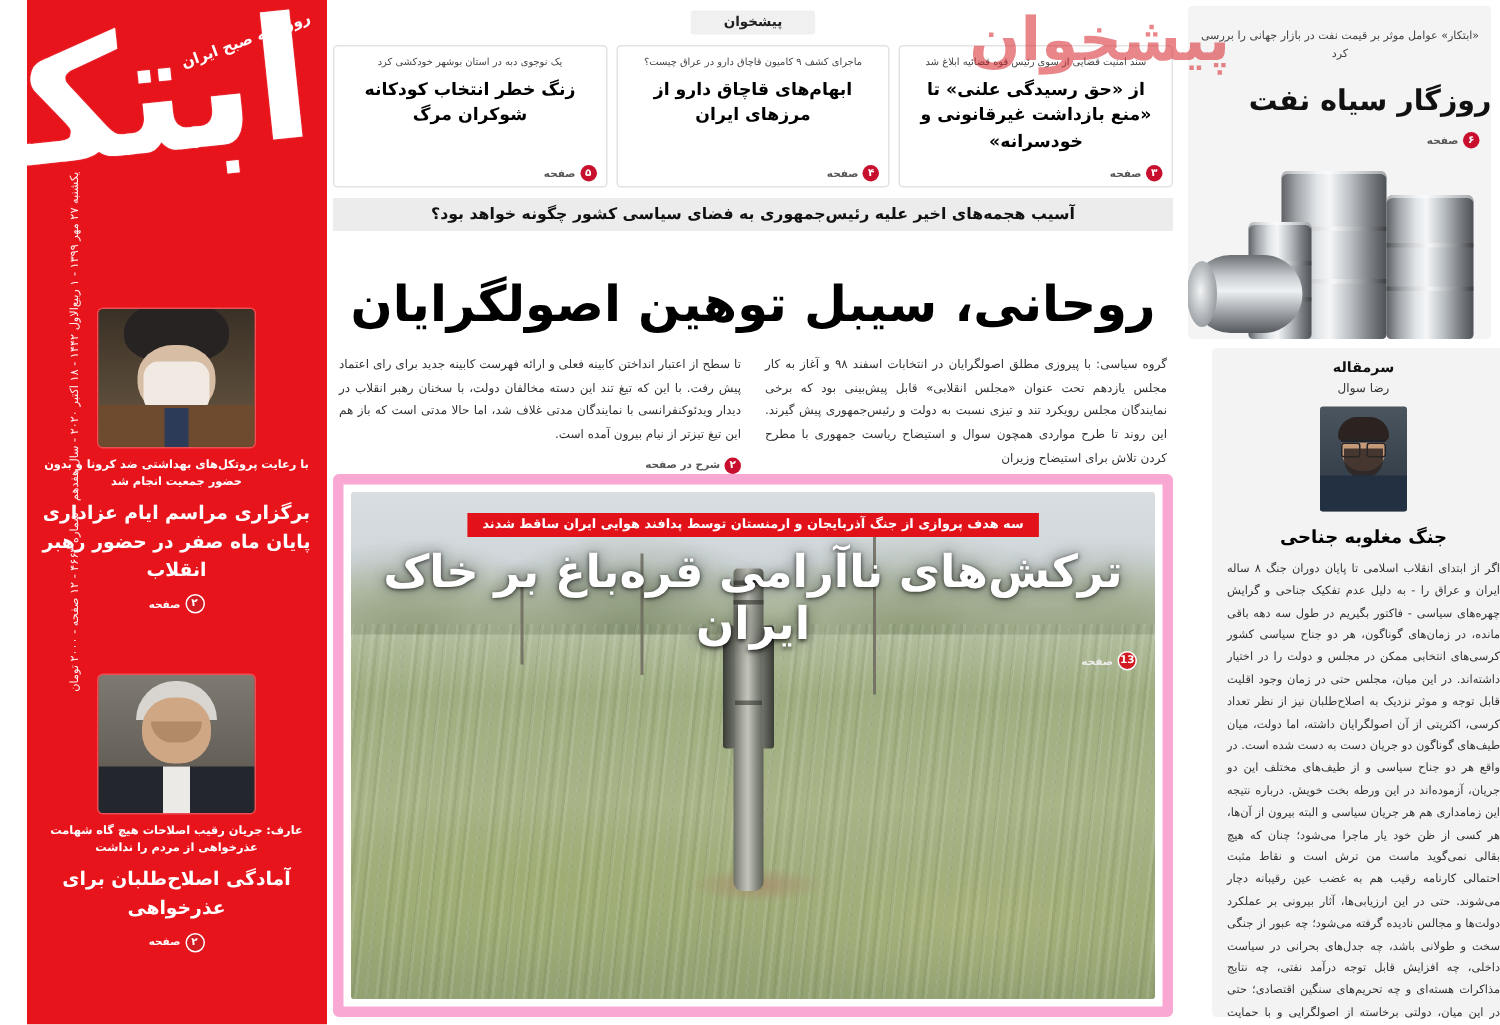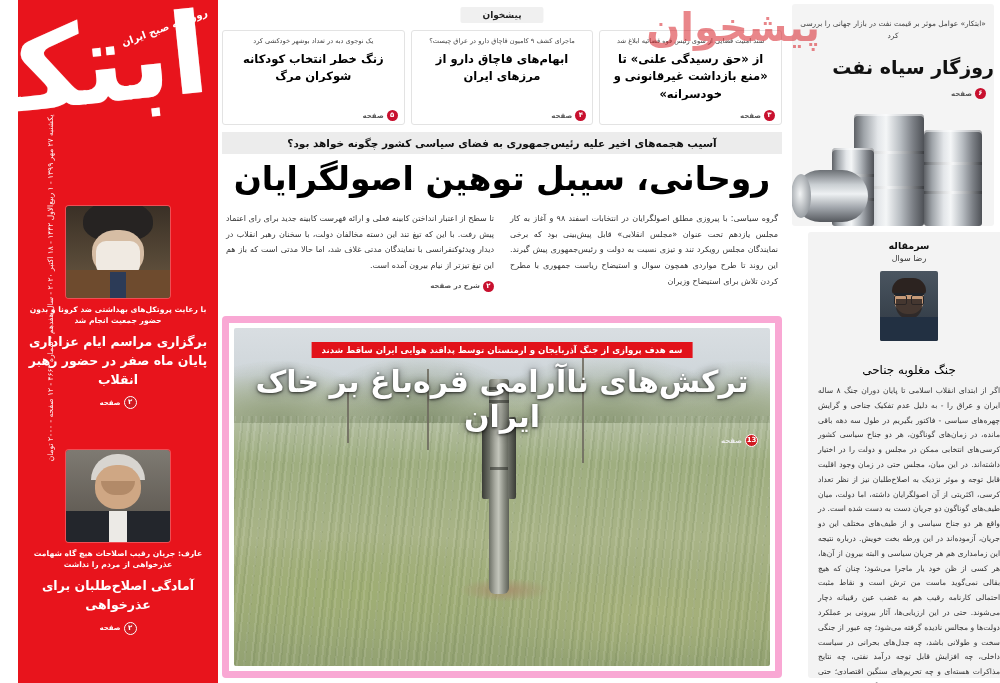--- a/index.html
+++ b/index.html
@@ -98,21 +98,21 @@
   }
 
   
   .center{position:absolute;left:222px;top:132px;width:560px;height:551px;}
   .lead-kicker{
     background:#ececec;color:#111;font-size:10.5px;font-weight:bold;
     text-align:center;padding:5px 8px;direction:rtl;
   }
   .lead-head{
     font-size:33px;font-weight:bold;color:#000;text-align:center;
-    margin:4px 0 12px;direction:rtl;letter-spacing:-.5px;line-height:1.25;
+    margin:28px 0 12px;direction:rtl;letter-spacing:-.5px;line-height:1.25;
   }
   .lead-body{display:flex;gap:16px;direction:rtl;padding:0 4px;}
   .lead-col{flex:1 1 0;font-size:8px;line-height:1.95;color:#333;text-align:justify;direction:rtl;}
   .lead-col .pagebadge{justify-content:flex-start;margin-top:6px;}
 
   .photo-card{
     position:absolute;left:0;top:184px;width:560px;height:362px;
     background:#fff;border:7px solid #f9a8d4;border-radius:4px;
     padding:5px;box-sizing:border-box;overflow:hidden;
   }
@@ -200,21 +200,21 @@
     width:30px;height:32px;border-radius:50% 50% 45% 45%;background:#c69a78;}
   .edit-avatar .hair{position:absolute;left:50%;top:10%;transform:translateX(-50%);
     width:34px;height:16px;border-radius:16px 16px 4px 4px;background:#2c2320;}
   .edit-avatar .glasses{position:absolute;left:50%;top:32%;transform:translateX(-50%);
     width:30px;height:8px;border-top:2px solid #20242a;box-sizing:border-box;}
   .edit-avatar .glasses i{position:absolute;top:0;width:11px;height:8px;border:1.6px solid #20242a;border-radius:2px;display:block;}
   .edit-avatar .glasses i:first-child{left:0;} .edit-avatar .glasses i:last-child{right:0;}
   .edit-avatar .beard{position:absolute;left:50%;top:40%;transform:translateX(-50%);
     width:26px;height:20px;border-radius:0 0 13px 13px;background:#2e2623;opacity:.85;}
   .edit-avatar .shirt{position:absolute;left:0;bottom:0;width:100%;height:34%;background:#223042;}
-  .edit-head{font-size:12px;font-weight:normal;text-align:center;margin-top:22px;color:#000;direction:rtl;}
+  .edit-head{font-size:12px;font-weight:bold;text-align:center;margin-top:10px;color:#000;direction:rtl;}
   .edit-text{font-size:7.6px;line-height:1.95;color:#333;text-align:justify;margin-top:7px;direction:rtl;}
 </style>
 </head>
 <body>
 
 <div class="page">
 
   <div class="masthead">
 
     <div class="logo-wrap">
@@ -273,21 +273,21 @@
       <div class="mini">
         <div class="kick">ماجرای کشف ۹ کامیون قاچاق دارو در عراق چیست؟</div>
         <div class="hl">ابهام‌های قاچاق دارو از مرزهای ایران</div>
         <div class="pagebadge dark">
           <span class="dot">۴</span>
           <span class="tx">صفحه</span>
         </div>
       </div>
 
       <div class="mini">
-        <div class="kick">یک نوجوی دبه در تعداد بوشهر خودکشی کرد</div>
+        <div class="kick">یک نوجوی دبه در استان بوشهر خودکشی کرد</div>
         <div class="hl">زنگ خطر انتخاب کودکانه شوکران مرگ</div>
         <div class="pagebadge dark">
           <span class="dot">۵</span>
           <span class="tx">صفحه</span>
         </div>
       </div>
 
     </div>
   </div>
 

